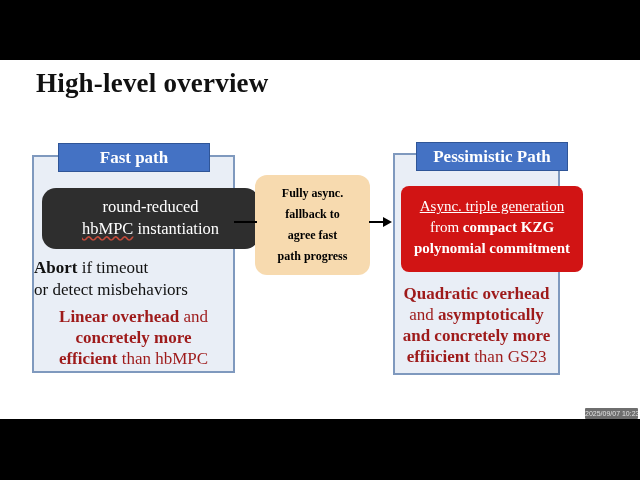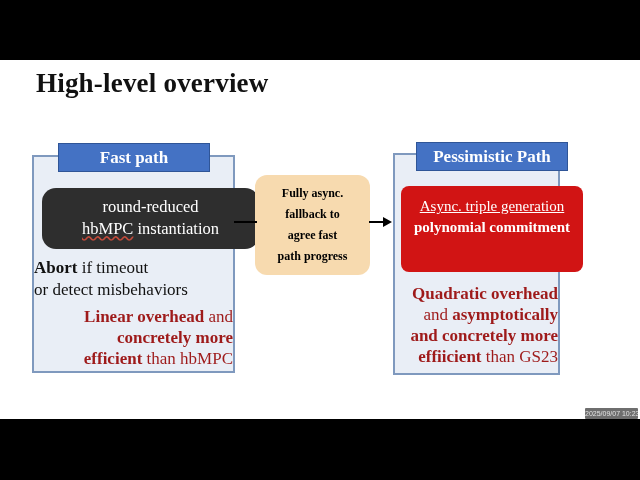--- a/index.html
+++ b/index.html
@@ -25,21 +25,21 @@
            line-height:22px;padding-top:8px;box-sizing:border-box;}
   .darkbox .u{text-decoration:underline;text-decoration-color:#C24A3A;text-decoration-style:wavy;}
 
   .redbox{position:absolute;left:6px;top:31px;width:182px;height:86px;background:#D11414;
           border-radius:8px;color:#fff;font-size:15px;text-align:center;
           line-height:21px;padding-top:10px;box-sizing:border-box;}
   .redbox .u{text-decoration:underline;}
 
   .abort{position:absolute;left:0;top:100px;width:100%;text-align:left;color:#111;
          font-size:17px;line-height:22px;}
-  .benefit{position:absolute;left:0;width:100%;text-align:right;color:#9E1A1A;
+  .benefit{position:absolute;left:0;width:100%;text-align:center;color:#9E1A1A;
            font-size:17px;line-height:21px;}
   .benefit-left{top:149px;}
   .benefit-right{top:128px;}
   .b{font-weight:bold;}
 
   .fallback{position:absolute;left:255px;top:115px;width:115px;height:100px;
             background:#F7DAAF;border-radius:12px;text-align:center;color:#000000;
             font-weight:bold;font-size:12px;line-height:21px;padding-top:8px;
             box-sizing:border-box;}
 
@@ -99,20 +99,23 @@
       <line x1="4" y1="8" x2="27" y2="8" stroke="#000" stroke-width="2"></line>
       <line x1="139" y1="8" x2="154" y2="8" stroke="#000" stroke-width="2"></line>
       <polygon points="153,3 162,8 153,13" fill="#000"></polygon>
     </svg>
 
     <div class="panel panel-right">
       <div class="pill pill-right">Pessimistic Path</div>
 
       <div class="redbox">
         <div class="u">Async. triple generation</div>
+        <div>
+          <span>from </span><span class="b">compact KZG</span>
+        </div>
         <div class="b">polynomial commitment</div>
       </div>
 
       <div class="benefit benefit-right">
         <div class="b">Quadratic overhead</div>
         <div>
           <span>and </span><span class="b">asymptotically</span>
         </div>
         <div class="b">and concretely more</div>
         <div>

